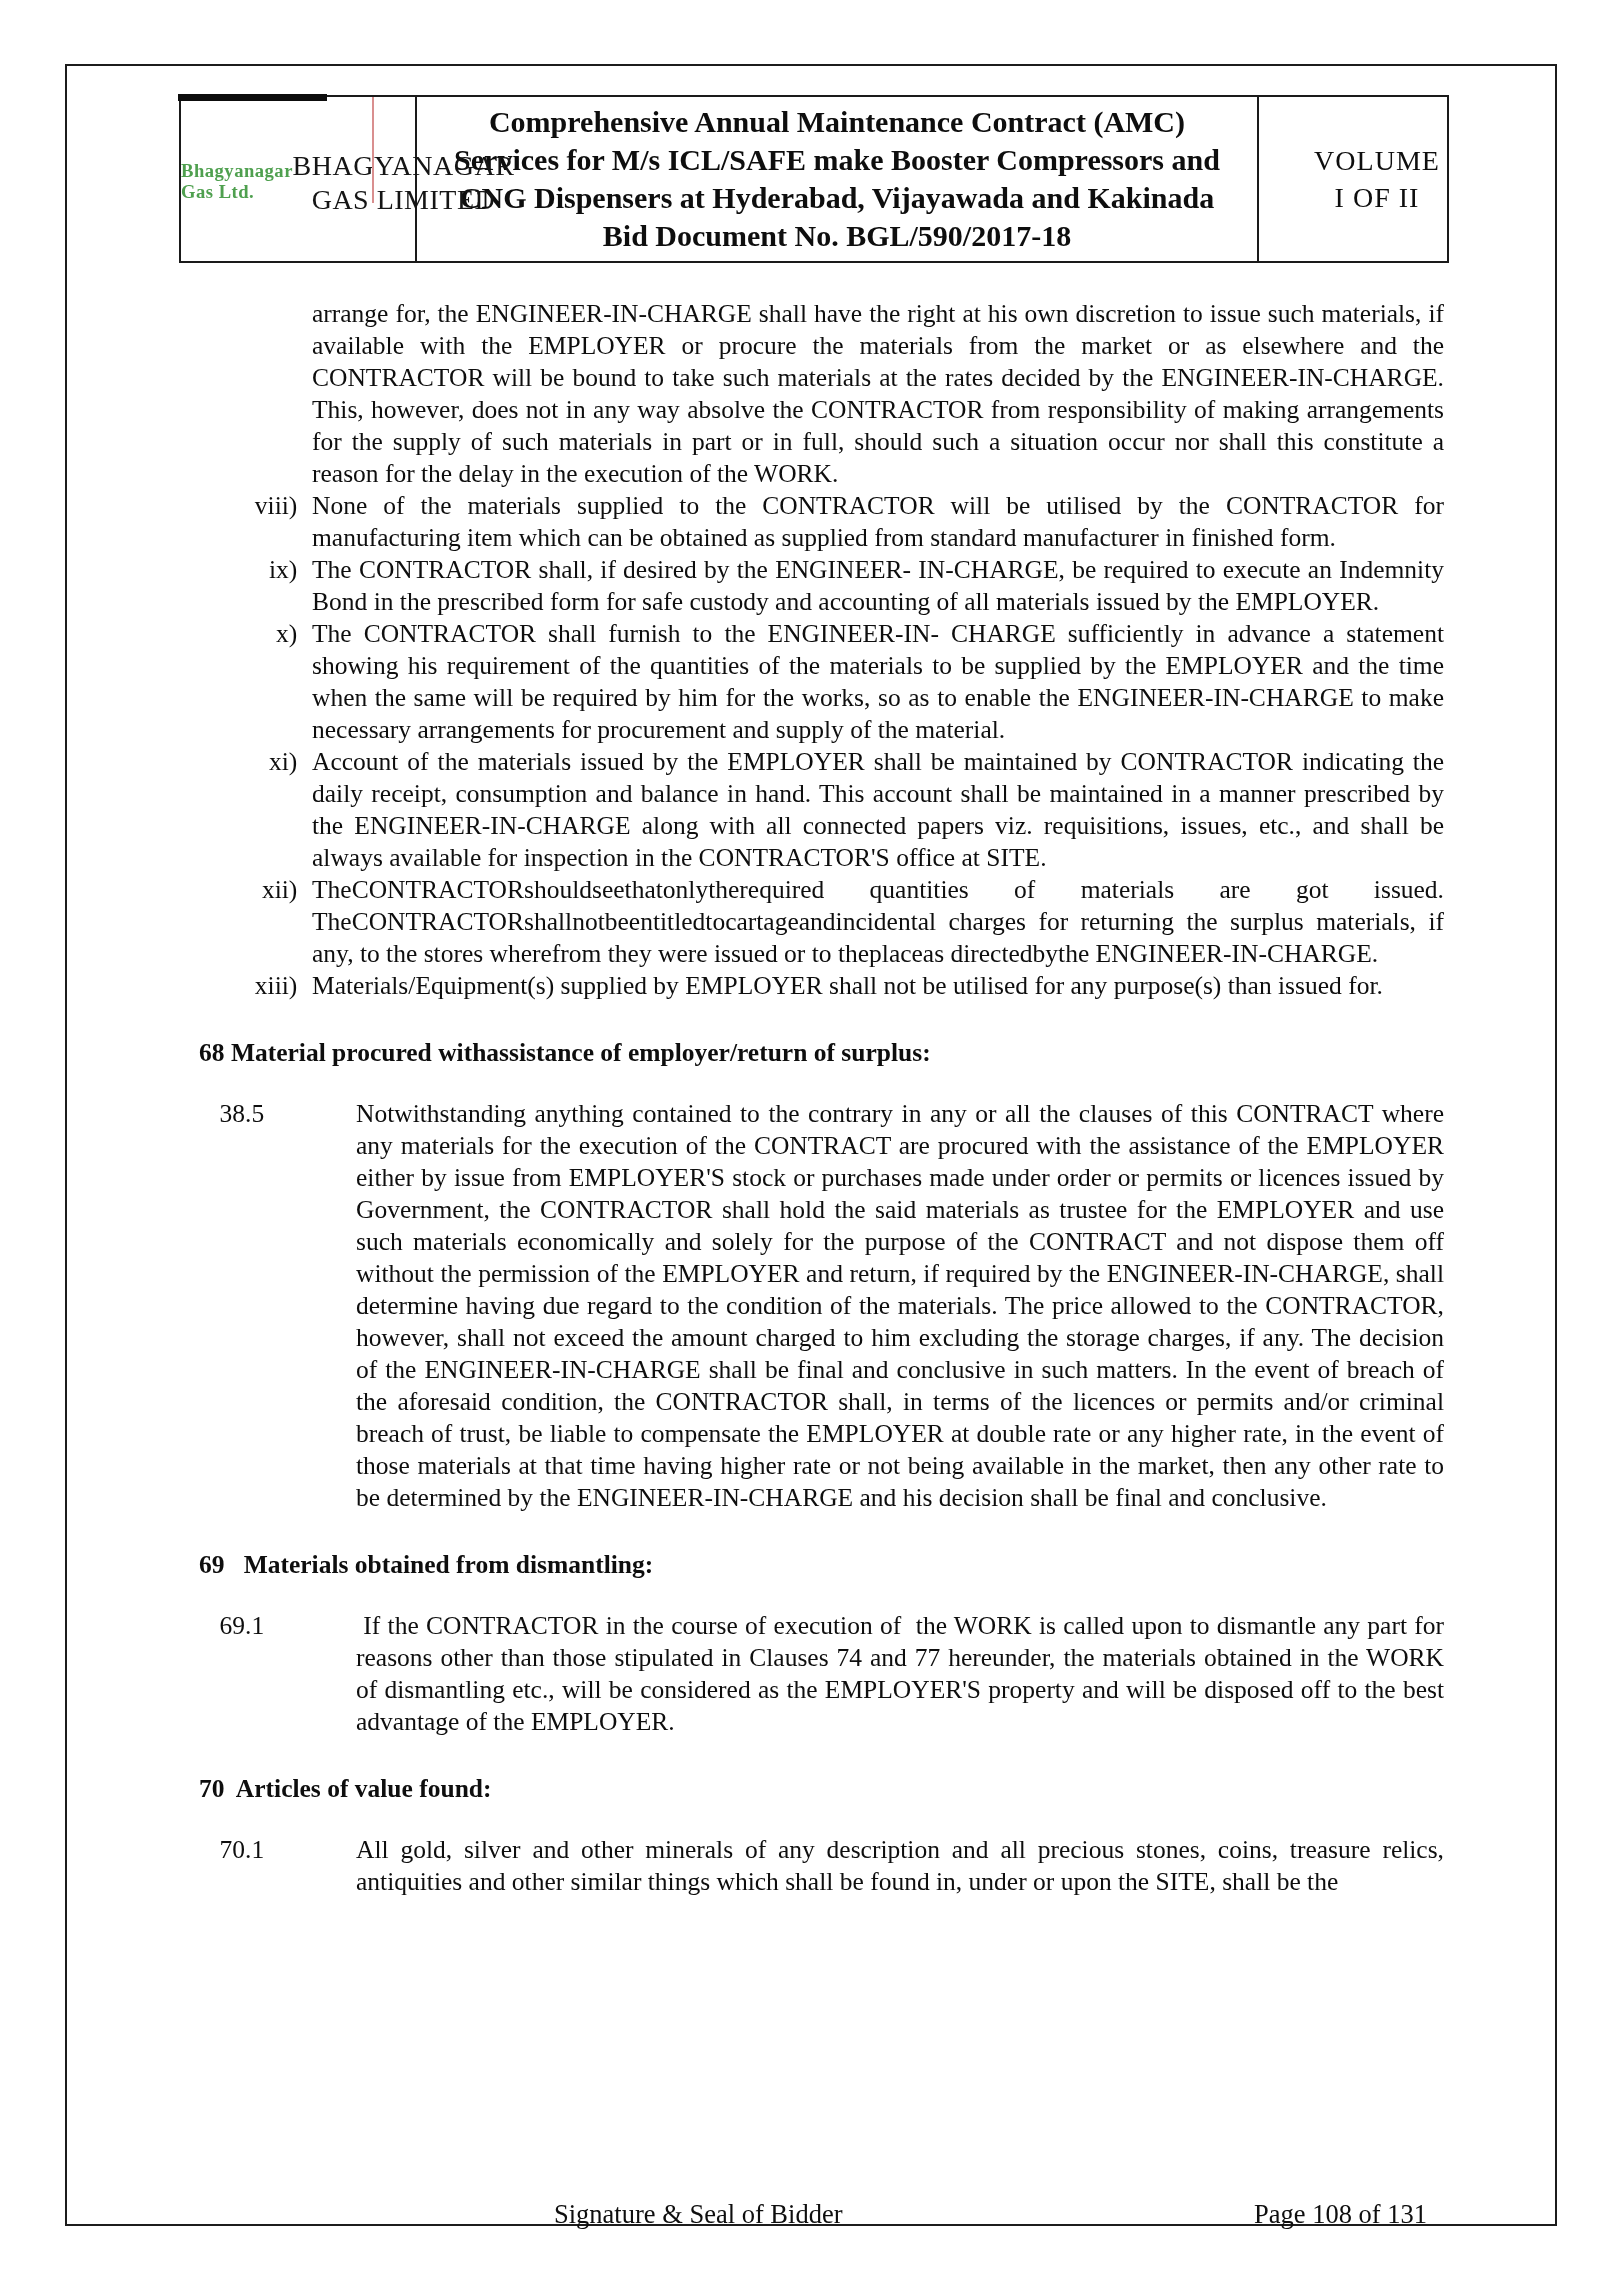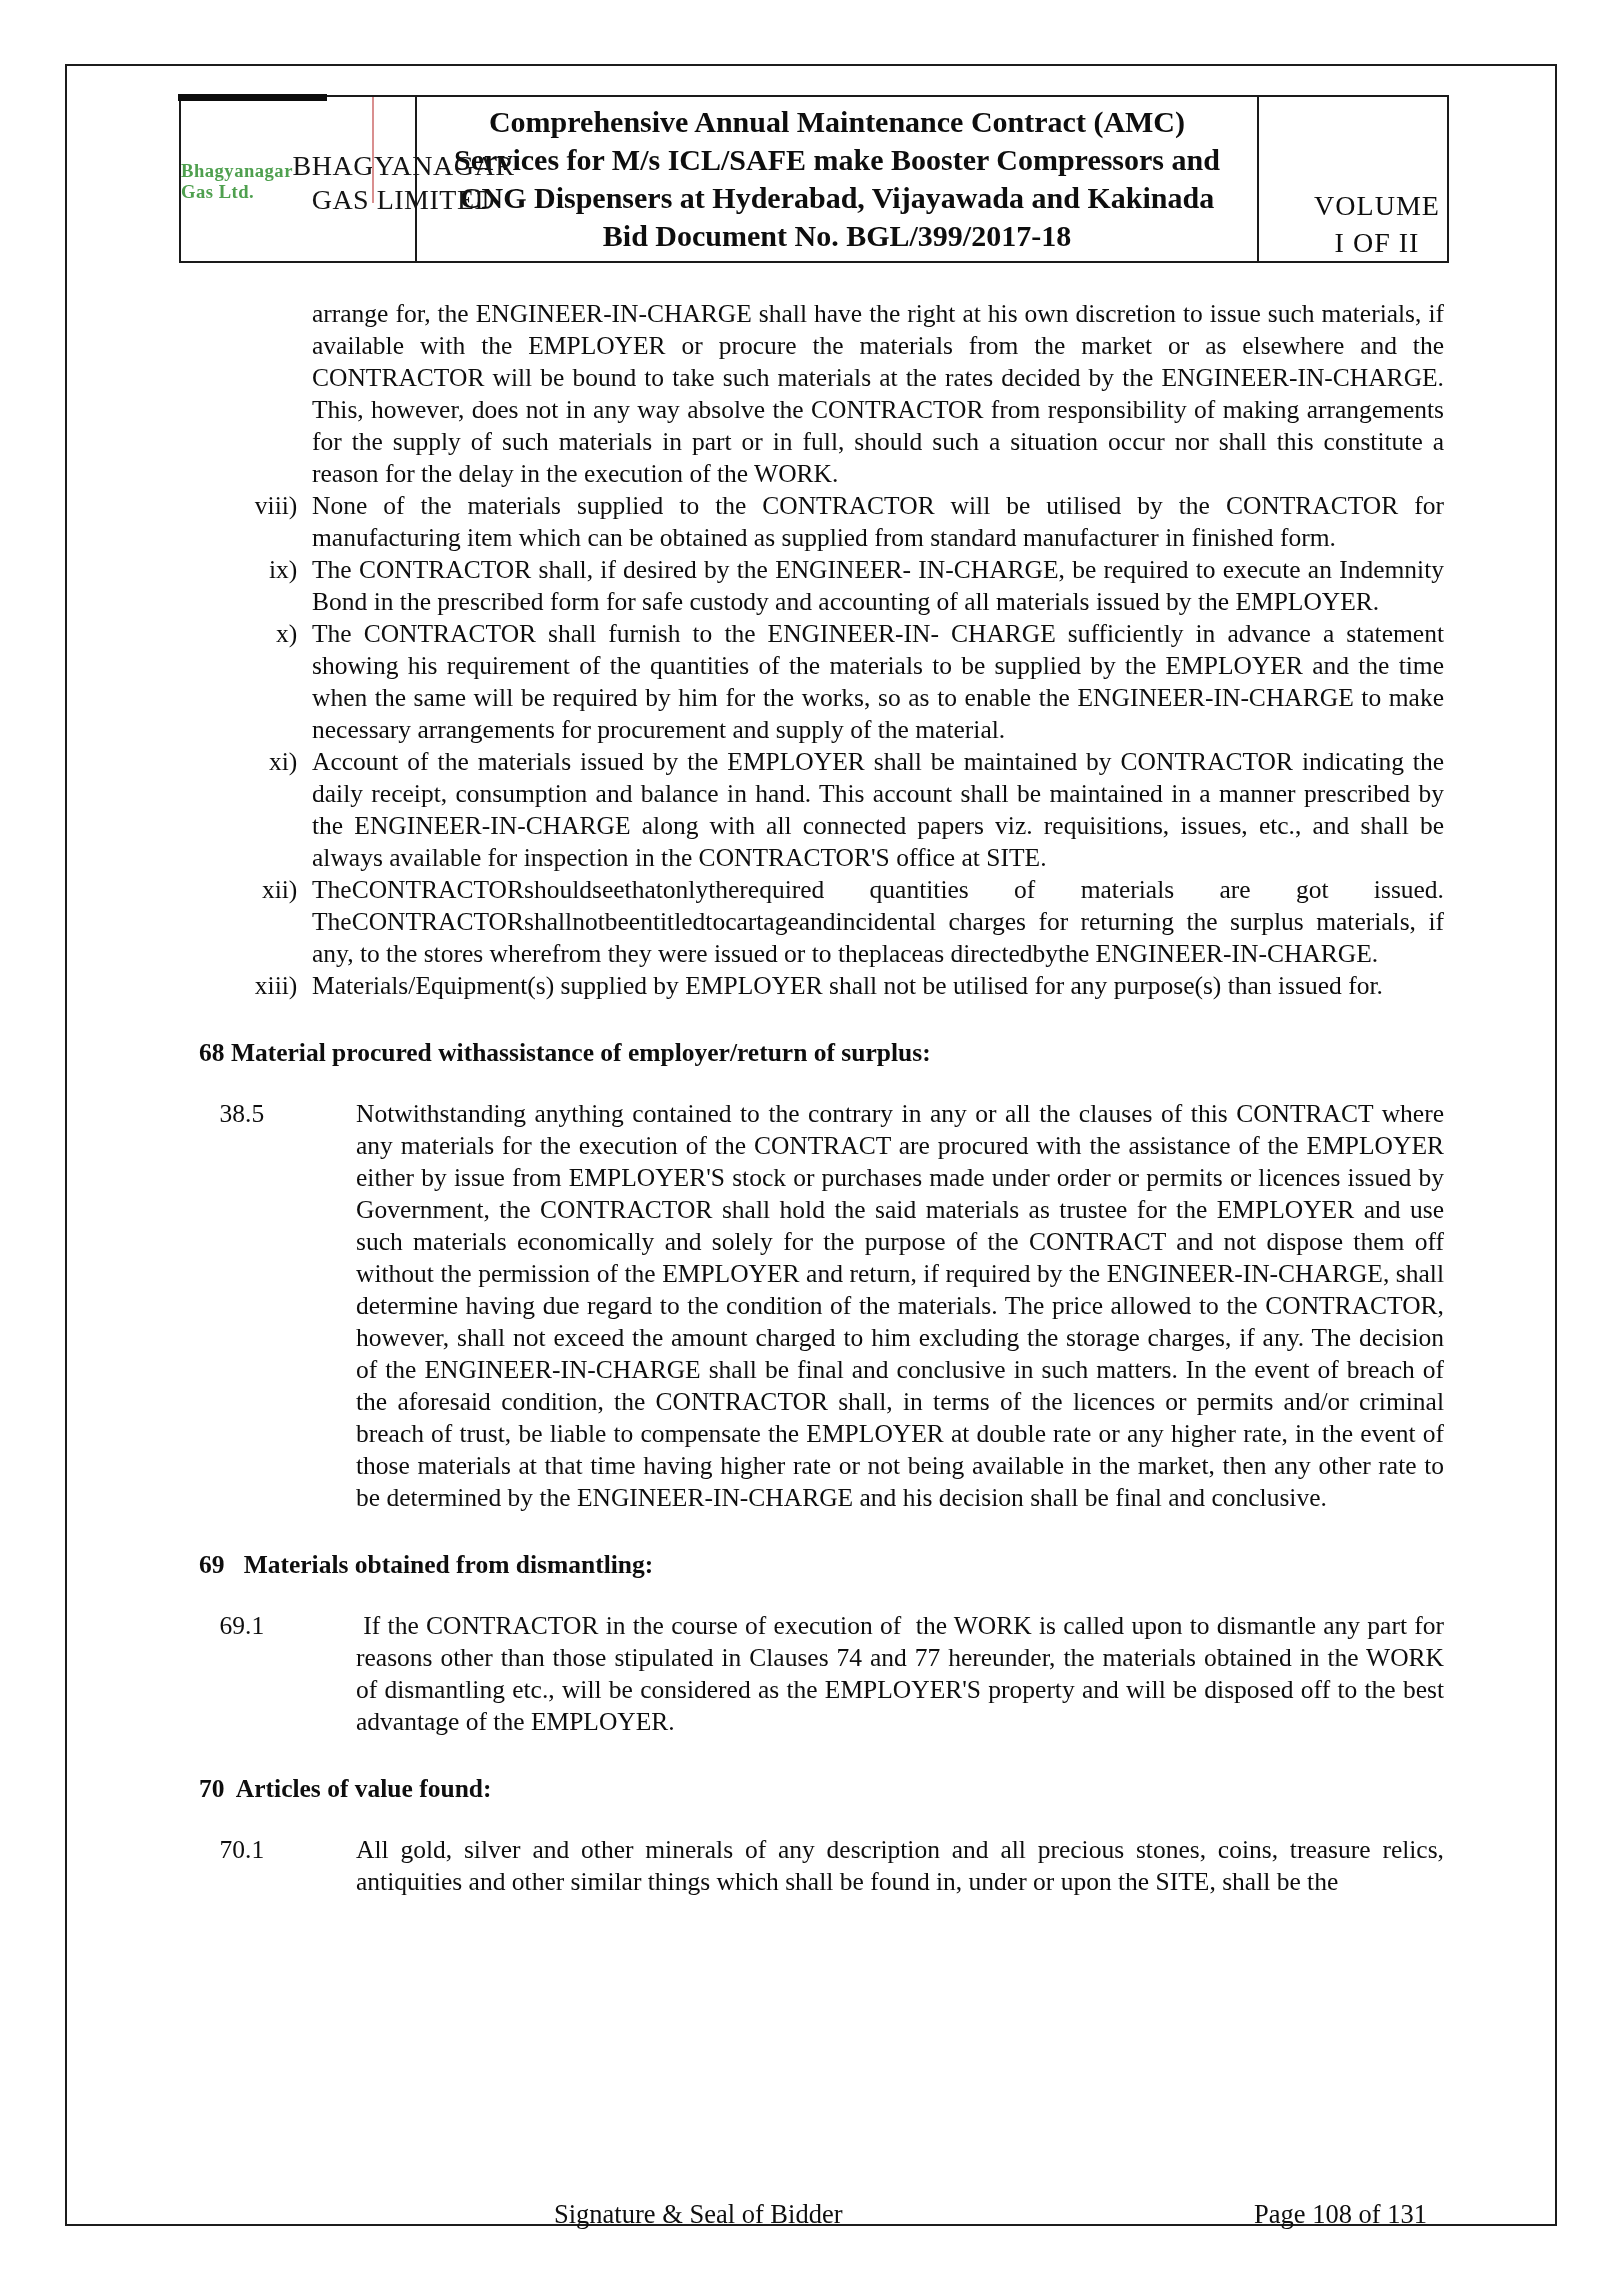--- a/index.html
+++ b/index.html
@@ -31,21 +31,21 @@
   .company-name {
     font-size:28px; line-height:34px; text-align:center; color:#151515; margin-top:3.9px; letter-spacing:0.5px;
   }
   .title-cell {
     width:842px; border-right:2.9px solid #1a1a1a; text-align:center;
     display:flex; flex-direction:column; justify-content:center; padding:5.9px 17.6px;
   }
   .doc-title { font-weight:bold; font-size:30px; line-height:38px; }
   .bid-doc   { font-weight:bold; font-size:30px; line-height:38px; }
   .volume-cell {
-    flex:1; display:flex; flex-direction:column; justify-content:flex-end; align-items:center;
+    flex:1; display:flex; flex-direction:column; justify-content:center; align-items:center;
     font-size:28px; line-height:37px; letter-spacing:1px;padding-left:48px;
   }
   
   .content {
     padding:35px 111px 0 132px; font-size:25.5px; line-height:32px; text-align:justify;
   }
   .para-indent { margin-left:113px; }
   .list-item { display:flex; }
   .li-marker { flex:0 0 113px; text-align:right; padding-right:14.7px; box-sizing:border-box; }
   .li-text { flex:1; white-space:pre-wrap; }
@@ -96,21 +96,21 @@
       </svg>
       <div class="logo-tagline">Bhagyanagar Gas Ltd.</div>
       <div class="company-name">
         <div>BHAGYANAGAR</div>
         <div>GAS LIMITED</div>
       </div>
     </div>
 
     <div class="hcell title-cell">
       <div class="doc-title">Comprehensive Annual Maintenance Contract (AMC) Services for M/s ICL/SAFE make Booster Compressors and CNG Dispensers at Hyderabad, Vijayawada and Kakinada</div>
-      <div class="bid-doc">Bid Document No. BGL/399/2017-18</div>
+      <div class="bid-doc">Bid Document No. BGL/590/2017-18</div>
     </div>
 
     <div class="hcell volume-cell">
       <div>VOLUME</div>
       <div>I OF II</div>
     </div>
   </div>
 
   <div class="content">
 

